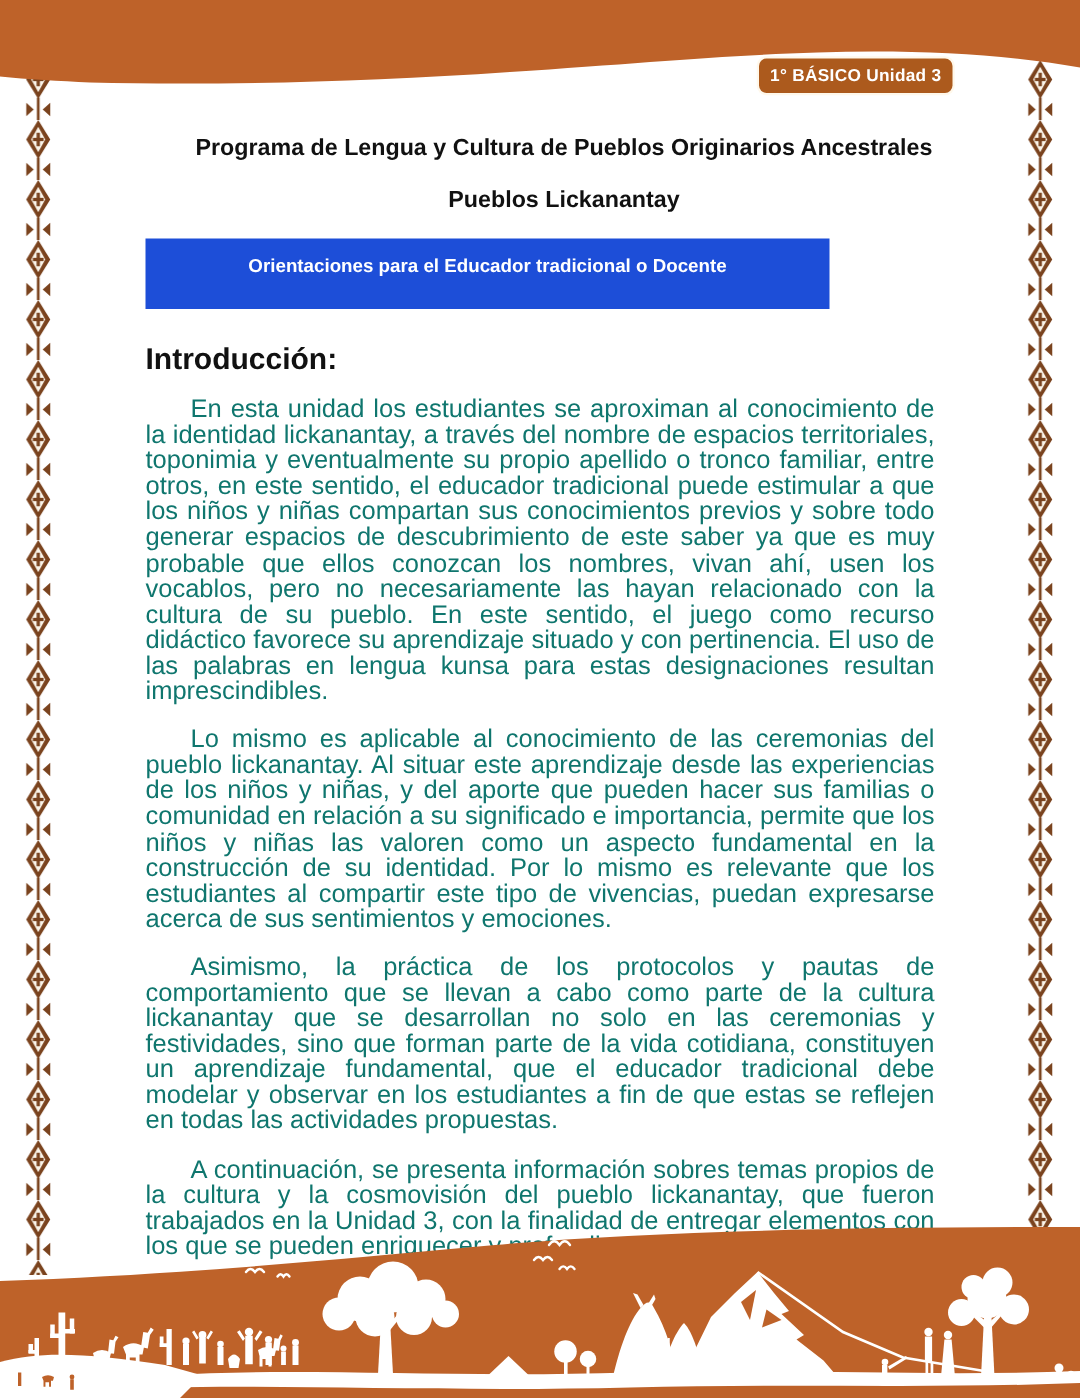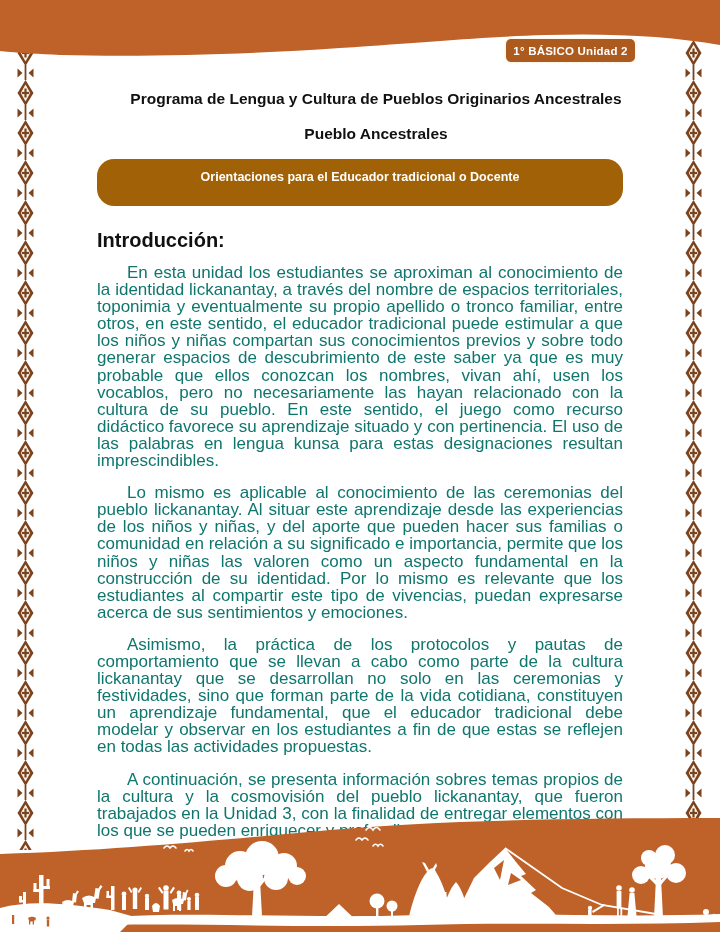--- a/index.html
+++ b/index.html
@@ -32,23 +32,23 @@
 
   .title-block { position:absolute; top:0; left:76px; width:600px; z-index:2; }
   .doc-title {
     margin-top:90px; text-align:center; font-size:15.5px; font-weight:bold; color:#111;
   }
   .doc-subtitle {
     margin-top:17px; text-align:center; font-size:15.5px; font-weight:bold; color:#111;
   }
 
   .banner-bar {
-    position:absolute; top:159px; left:97px; width:526px; height:47px;
-    background:#a16207; z-index:2;
-    display:flex; justify-content:center; align-items:flex-start;border-radius:17px;
+    position:absolute; top:159px; left:97px; width:456px; height:47px;
+    background:#1d4ed8; z-index:2;
+    display:flex; justify-content:center; align-items:flex-start;
   }
   .banner-bar span {
     margin-top:11px; color:#fff; font-weight:bold; font-size:12.5px;
   }
 
   .section-heading {
     position:absolute; top:229px; left:97px; z-index:2;
     font-size:20px; font-weight:bold; color:#111;
   }
 
@@ -97,26 +97,26 @@
 
   <svg class="top-wave" viewBox="0 0 720 70" preserveAspectRatio="none">
     <path d="M0,0 L720,0 L720,45
              C670,36 610,33 545,35
              C480,37 430,42 340,48
              C240,55 140,57 60,55
              C40,54 18,53 0,51 Z" fill="#BE6229"></path>
   </svg>
 
   <div class="badge">
-    <span>1° BÁSICO Unidad 2</span>
+    <span>1° BÁSICO Unidad 3</span>
   </div>
 
   <div class="title-block">
     <div class="doc-title">Programa de Lengua y Cultura de Pueblos Originarios Ancestrales</div>
-    <div class="doc-subtitle">Pueblo Ancestrales</div>
+    <div class="doc-subtitle">Pueblos Lickanantay</div>
   </div>
 
   <div class="banner-bar">
     <span>Orientaciones para el Educador tradicional o Docente</span>
   </div>
 
   <div class="section-heading">Introducción:</div>
 
   <div class="body-text">
     <p>En esta unidad los estudiantes se aproximan al conocimiento de la identidad lickanantay, a través del nombre de espacios territoriales, toponimia y eventualmente su propio apellido o tronco familiar, entre otros, en este sentido, el educador tradicional puede estimular a que los niños y niñas compartan sus conocimientos previos y sobre todo generar espacios de descubrimiento de este saber ya que es muy probable que ellos conozcan los nombres, vivan ahí, usen los vocablos, pero no necesariamente las hayan relacionado con la cultura de su pueblo. En este sentido, el juego como recurso didáctico favorece su aprendizaje situado y con pertinencia. El uso de las palabras en lengua kunsa para estas designaciones resultan imprescindibles.</p>

